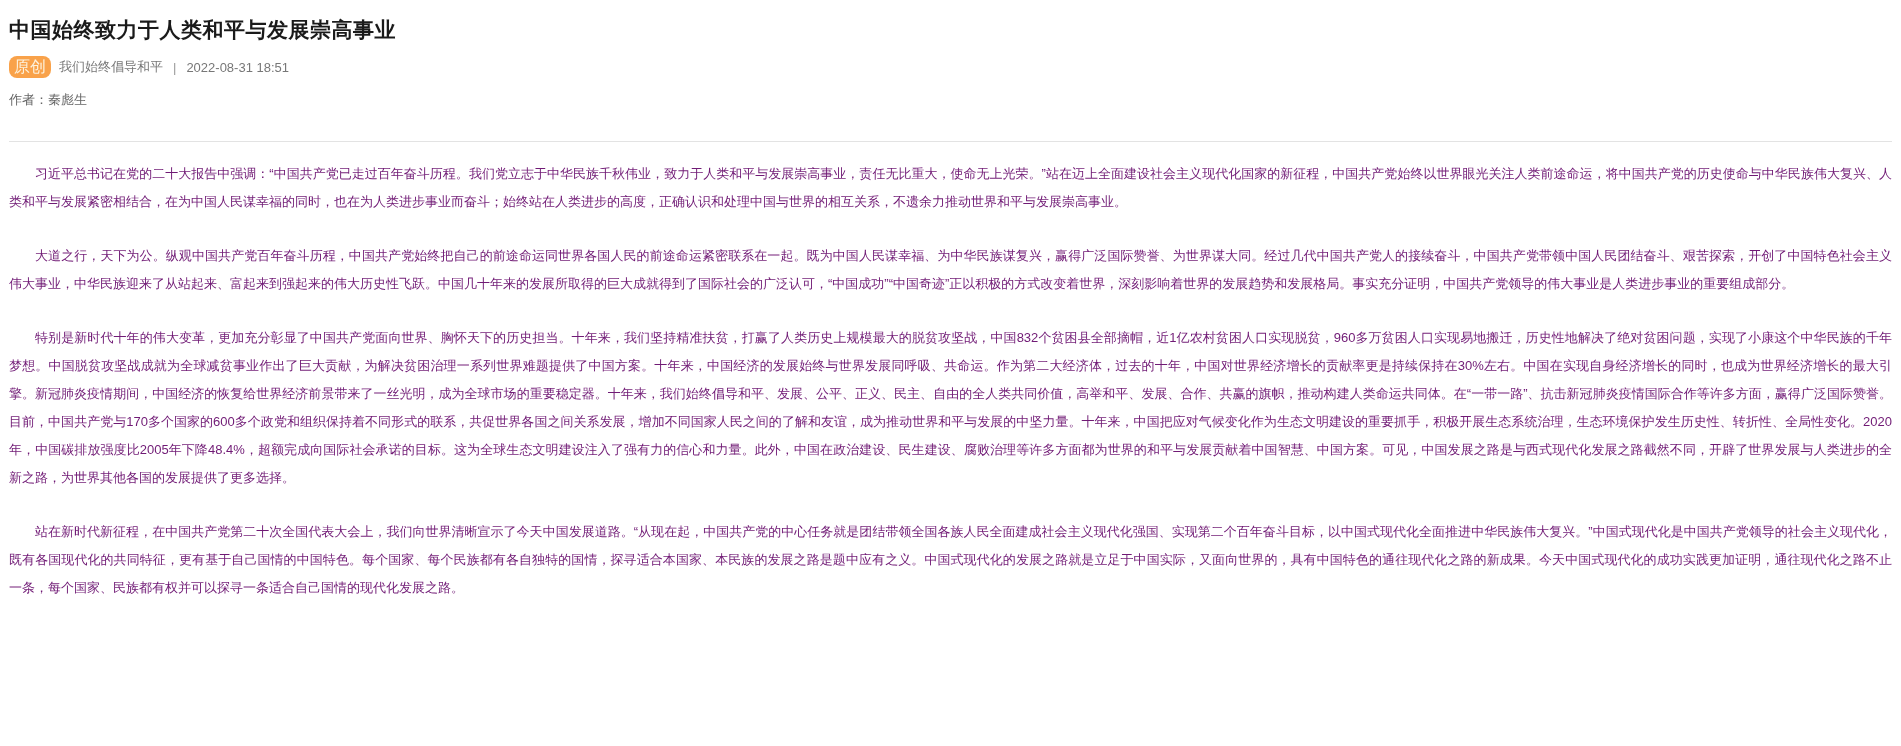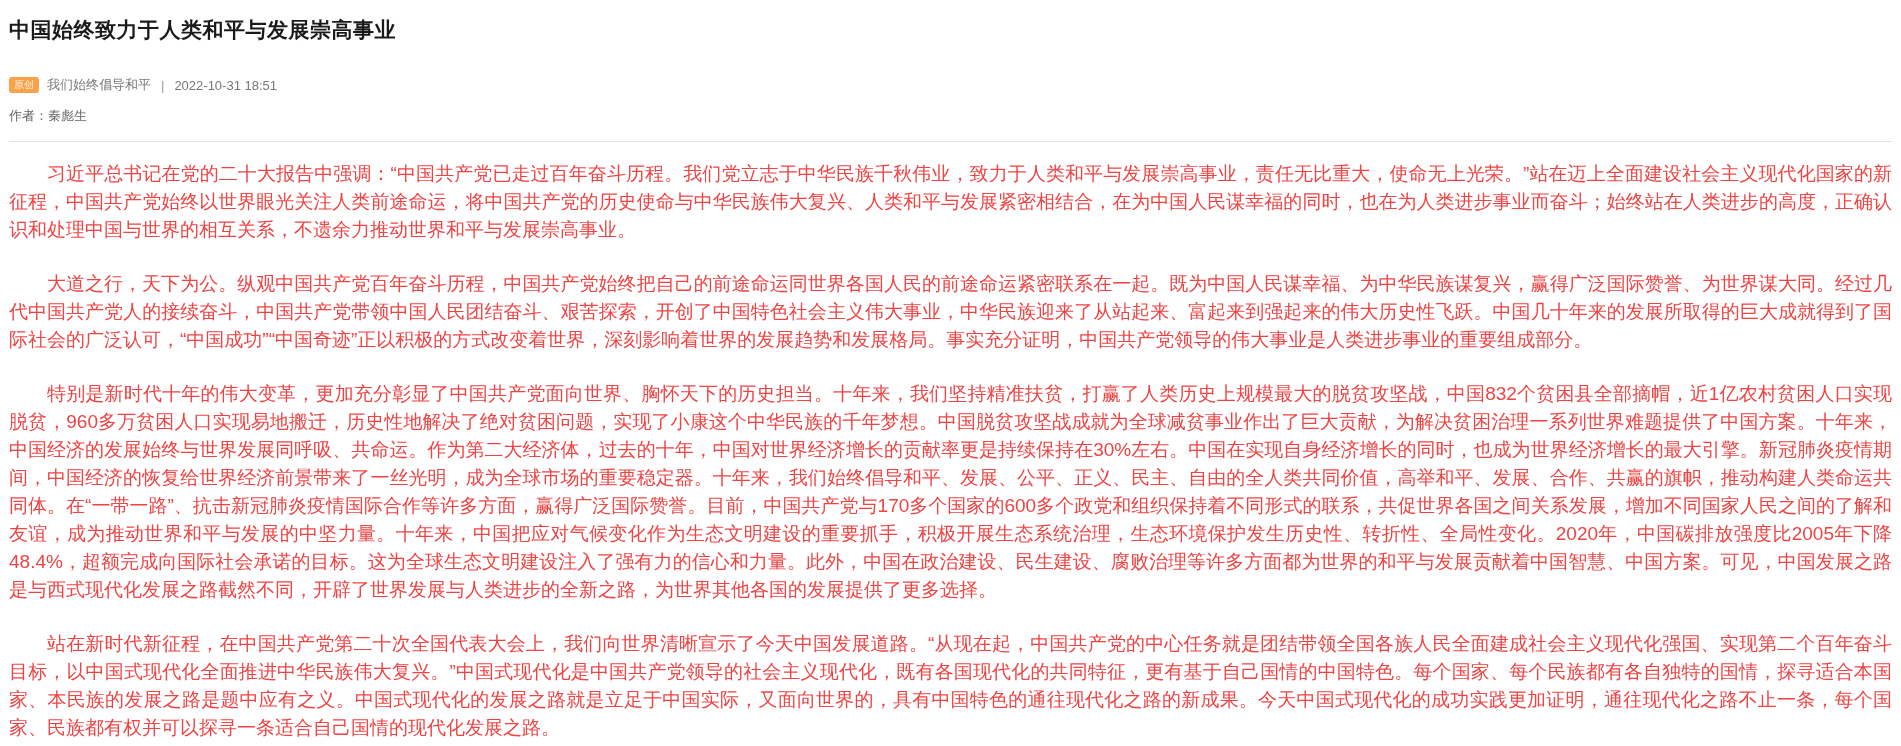--- a/index.html
+++ b/index.html
@@ -12,75 +12,75 @@
     width: 1901px;
     min-height: 746px;
     background: #ffffff;
     padding: 16px 9px 24px 9px;
   }
   .article-title {
     font-size: 21px;
     font-weight: bold;
     color: #1a1a1a;
     letter-spacing: 0.5px;
-    margin-bottom: 32px;
+    margin-bottom: 12px;
   }
   .meta-row {
     display: flex;
     align-items: center;
     font-size: 13px;
     color: #777777;
     margin-bottom: 13px;
   }
   .badge {
     display: inline-block;
-    font-size: 10px;
+    font-size: 16px;
     line-height: 1;
     padding: 3px 5px;
-    border-radius: 3px;
+    border-radius: 8px;
     background: #f9a24a;
     color: #fdf2dd;
     margin-right: 8px;
   }
   .meta-sep {
     margin: 0 10px;
     color: #999999;
   }
   .author-line {
     font-size: 13px;
     color: #666666;
-    margin-bottom: 16px;
+    margin-bottom: 32px;
   }
   .header-divider {
     border: none;
     border-top: 1px solid #e3e3e3;
     margin: 0 0 14px 0;
   }
   .article-body p {
-    font-size: 19px;
+    font-size: 13px;
     line-height: 28px;
-    color: #ef4444;
+    color: #701a75;
     text-align: justify;
     text-indent: 2em;
     margin-top: 26px;
   }
   .article-body p:first-child { margin-top: 18px; }
 </style>
 </head>
 <body>
 
 <div class="page">
 
   <h1 class="article-title">中国始终致力于人类和平与发展崇高事业</h1>
 
   <div class="meta-row">
     <span class="badge">原创</span>
     <span class="source">我们始终倡导和平</span>
     <span class="meta-sep">|</span>
-    <span class="datetime">2022-10-31 18:51</span>
+    <span class="datetime">2022-08-31 18:51</span>
   </div>
 
   <div class="author-line">
     <span>作者：</span><span>秦彪生</span>
   </div>
 
   <hr class="header-divider">
 
   <div class="article-body">
     <p>习近平总书记在党的二十大报告中强调：“中国共产党已走过百年奋斗历程。我们党立志于中华民族千秋伟业，致力于人类和平与发展崇高事业，责任无比重大，使命无上光荣。”站在迈上全面建设社会主义现代化国家的新征程，中国共产党始终以世界眼光关注人类前途命运，将中国共产党的历史使命与中华民族伟大复兴、人类和平与发展紧密相结合，在为中国人民谋幸福的同时，也在为人类进步事业而奋斗；始终站在人类进步的高度，正确认识和处理中国与世界的相互关系，不遗余力推动世界和平与发展崇高事业。</p>

